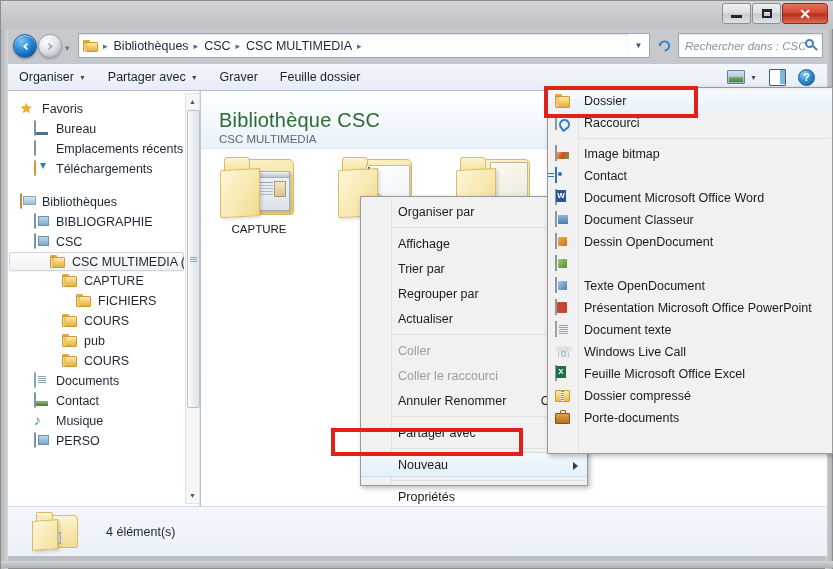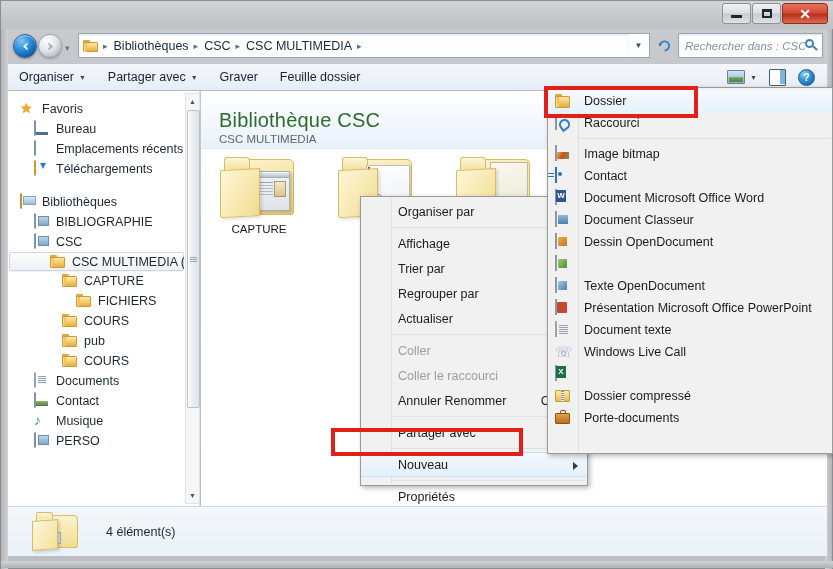--- a/index.html
+++ b/index.html
@@ -678,20 +678,21 @@
     <div class="si">
       <span class="sicon"><span class="ic ic-txt"></span></span>
       <span>Document texte</span>
     </div>
     <div class="si">
       <span class="sicon"><span class="ic"><span class="ic-call">☏</span></span></span>
       <span>Windows Live Call</span>
     </div>
     <div class="si">
       <span class="sicon"><span class="ic ic-xl"></span></span>
+      <span>Feuille Microsoft Office Excel</span>
     </div>
     <div class="si">
       <span class="sicon"><span class="ic ic-zip"><span class="zb"></span><span class="zz"></span></span></span>
       <span>Dossier compressé</span>
     </div>
     <div class="si">
       <span class="sicon"><span class="ic ic-brief"><span class="hd"></span><span class="bb"></span></span></span>
       <span>Porte-documents</span>
     </div>
   </div>

